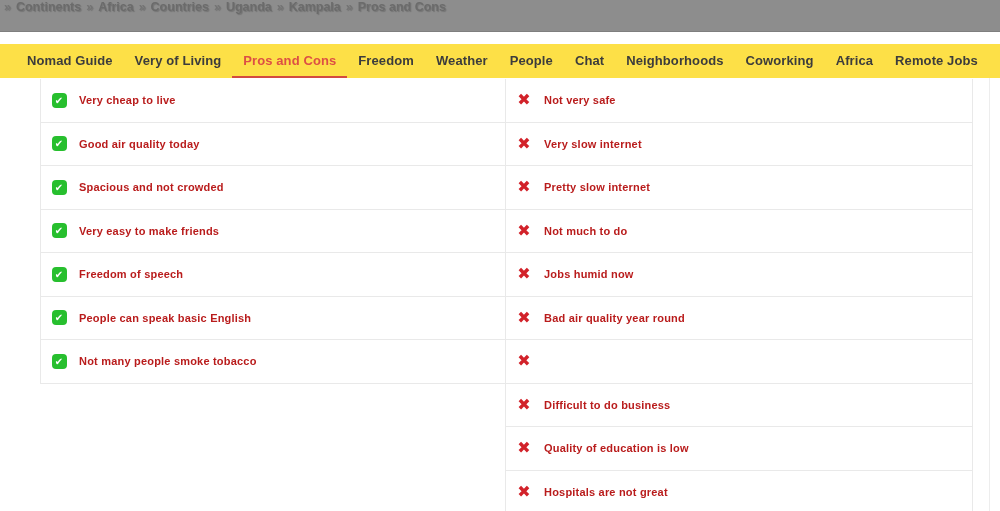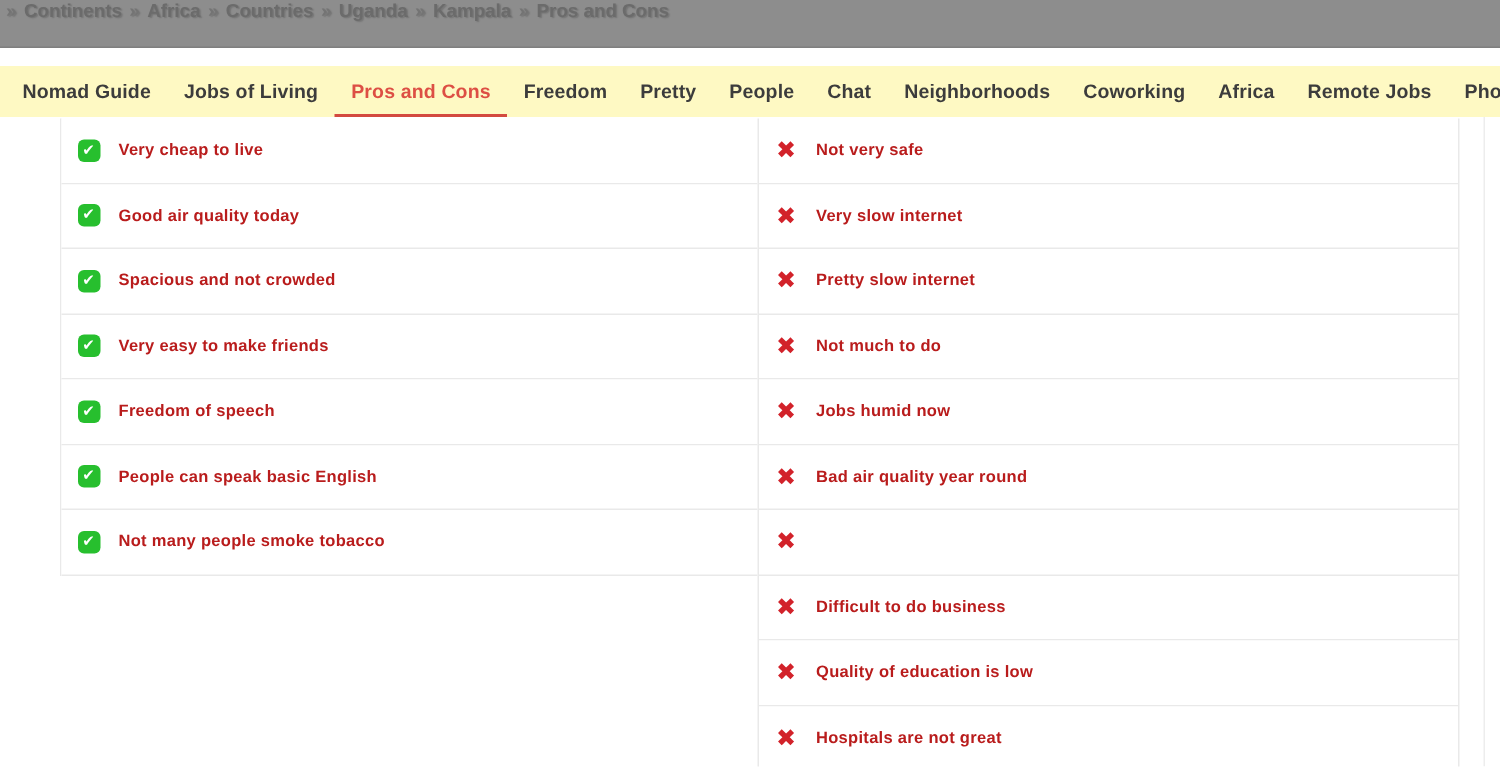--- a/index.html
+++ b/index.html
@@ -22,23 +22,23 @@
     font-size: 12.5px; font-weight: bold; color: #6b6b6b;
     text-shadow: 1px 1px 1px rgba(0,0,0,0.18);
     white-space: nowrap;
   }
   .breadcrumb .sep { margin: 0 5px; color: #747474; }
   .breadcrumb .crumb { color: #6b6b6b; cursor: pointer; }
 
   
   .navbar {
     position: absolute; left: 0; top: 44px; width: 1000px; height: 34px;
-    background: #fef9c3;
+    background: #fde047;
     display: flex; align-items: stretch;
-    padding-left: 4px;
+    padding-left: 16px;
     white-space: nowrap;
   }
   .tab {
     display: flex; align-items: center;
     padding: 0 11px;
     font-size: 13px; font-weight: bold; color: #3c3c3c;
     letter-spacing: 0.1px;
     cursor: pointer;
     border-bottom: 2px solid transparent;
   }
@@ -85,24 +85,24 @@
 </style>
 </head>
 <body>
 
 <div class="topbar">
   <div class="breadcrumb"><span class="sep" style="margin-left: 0px;">»</span><span class="crumb">Continents</span><span class="sep">»</span><span class="crumb">Africa</span><span class="sep">»</span><span class="crumb">Countries</span><span class="sep">»</span><span class="crumb">Uganda</span><span class="sep">»</span><span class="crumb">Kampala</span><span class="sep">»</span><span class="crumb">Pros and Cons</span></div>
 </div>
 
 <div class="navbar">
     <div class="tab">Nomad Guide</div>
-    <div class="tab">Jobs of Living</div>
+    <div class="tab">Very of Living</div>
     <div class="tab active">Pros and Cons</div>
     <div class="tab">Freedom</div>
-    <div class="tab">Pretty</div>
+    <div class="tab">Weather</div>
     <div class="tab">People</div>
     <div class="tab">Chat</div>
     <div class="tab">Neighborhoods</div>
     <div class="tab">Coworking</div>
     <div class="tab">Africa</div>
     <div class="tab">Remote Jobs</div>
     <div class="tab">Photos</div>
   </div>
 
 <div class="table">

